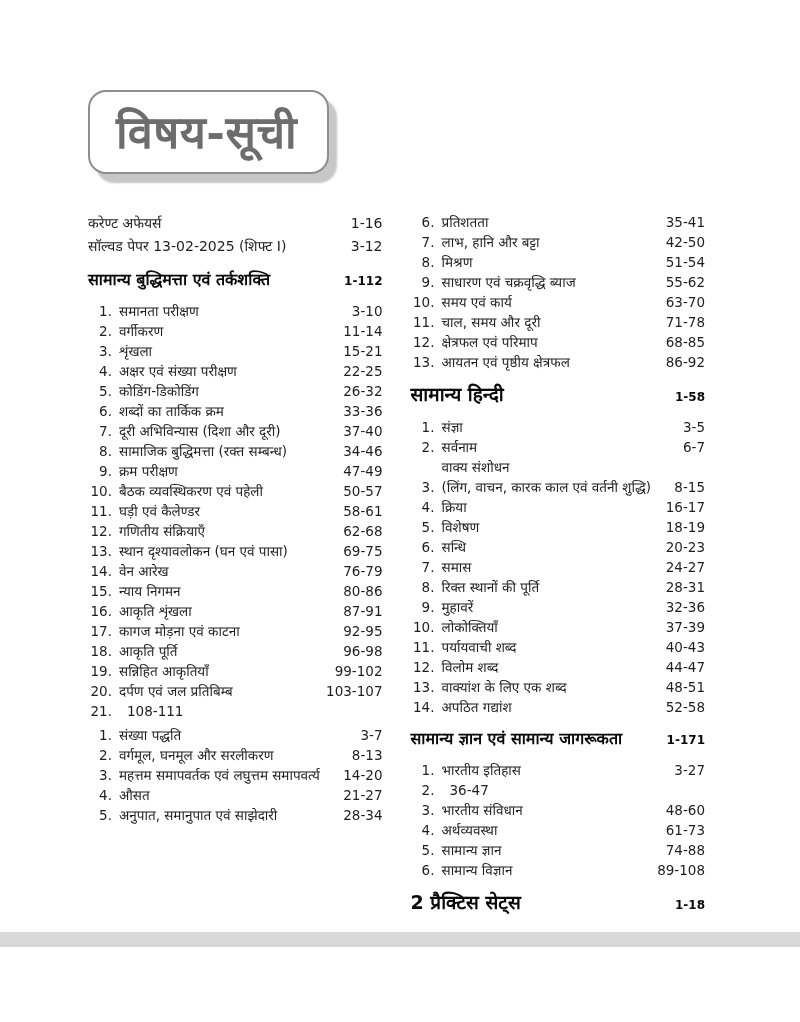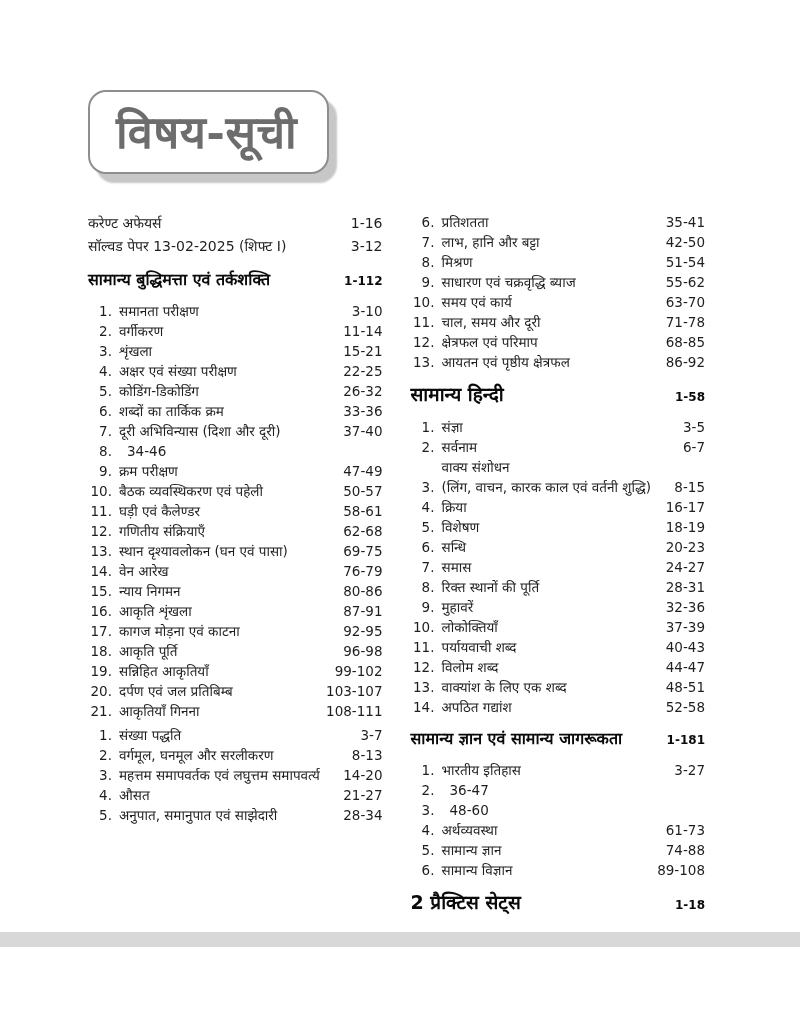--- a/index.html
+++ b/index.html
@@ -106,20 +106,21 @@
             <div class="label"><span class="l1">शब्दों का तार्किक क्रम</span></div>
             <span class="pages">33-36</span>
           </div>
           <div class="row">
             <span class="num">7.</span>
             <div class="label"><span class="l1">दूरी अभिविन्यास (दिशा और दूरी)</span></div>
             <span class="pages">37-40</span>
           </div>
           <div class="row">
             <span class="num">8.</span>
+            <div class="label"><span class="l1">सामाजिक बुद्धिमत्ता (रक्त सम्बन्ध)</span></div>
             <span class="pages">34-46</span>
           </div>
           <div class="row">
             <span class="num">9.</span>
             <div class="label"><span class="l1">क्रम परीक्षण</span></div>
             <span class="pages">47-49</span>
           </div>
           <div class="row">
             <span class="num">10.</span>
             <div class="label"><span class="l1">बैठक व्यवस्थिकरण एवं पहेली</span></div>
@@ -170,21 +171,20 @@
             <div class="label"><span class="l1">सन्निहित आकृतियाँ</span></div>
             <span class="pages">99-102</span>
           </div>
           <div class="row">
             <span class="num">20.</span>
             <div class="label"><span class="l1">दर्पण एवं जल प्रतिबिम्ब</span></div>
             <span class="pages">103-107</span>
           </div>
           <div class="row">
             <span class="num">21.</span>
-            <div class="label"><span class="l1">आकृतियाँ गिनना</span></div>
             <span class="pages">108-111</span>
           </div>
         </div>
         <div class="block">
           <div class="row">
             <span class="num">1.</span>
             <div class="label"><span class="l1">संख्या पद्धति</span></div>
             <span class="pages">3-7</span>
           </div>
           <div class="row">
@@ -324,33 +324,34 @@
           </div>
           <div class="row">
             <span class="num">14.</span>
             <div class="label"><span class="l1">अपठित गद्यांश</span></div>
             <span class="pages">52-58</span>
           </div>
         </div>
         <div class="block">
           <div class="section-heading long">
             <span class="h-label">सामान्य ज्ञान एवं सामान्य जागरूकता</span>
-            <span class="h-pages">1-181</span>
+            <span class="h-pages">1-171</span>
           </div>
           <div class="row">
             <span class="num">1.</span>
             <div class="label"><span class="l1">भारतीय इतिहास</span></div>
             <span class="pages">3-27</span>
           </div>
           <div class="row">
             <span class="num">2.</span>
             <span class="pages">36-47</span>
           </div>
           <div class="row">
             <span class="num">3.</span>
+            <div class="label"><span class="l1">भारतीय संविधान</span></div>
             <span class="pages">48-60</span>
           </div>
           <div class="row">
             <span class="num">4.</span>
             <div class="label"><span class="l1">अर्थव्यवस्था</span></div>
             <span class="pages">61-73</span>
           </div>
           <div class="row">
             <span class="num">5.</span>
             <div class="label"><span class="l1">सामान्य ज्ञान</span></div>

